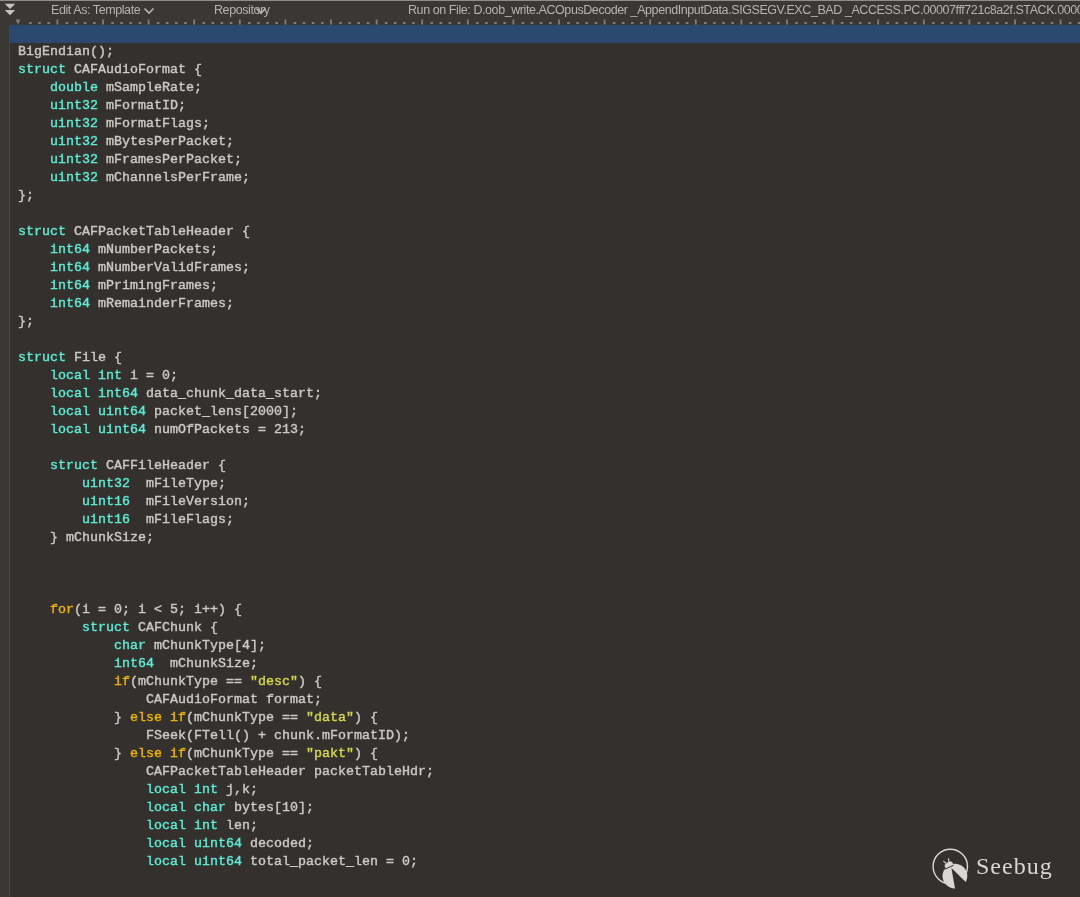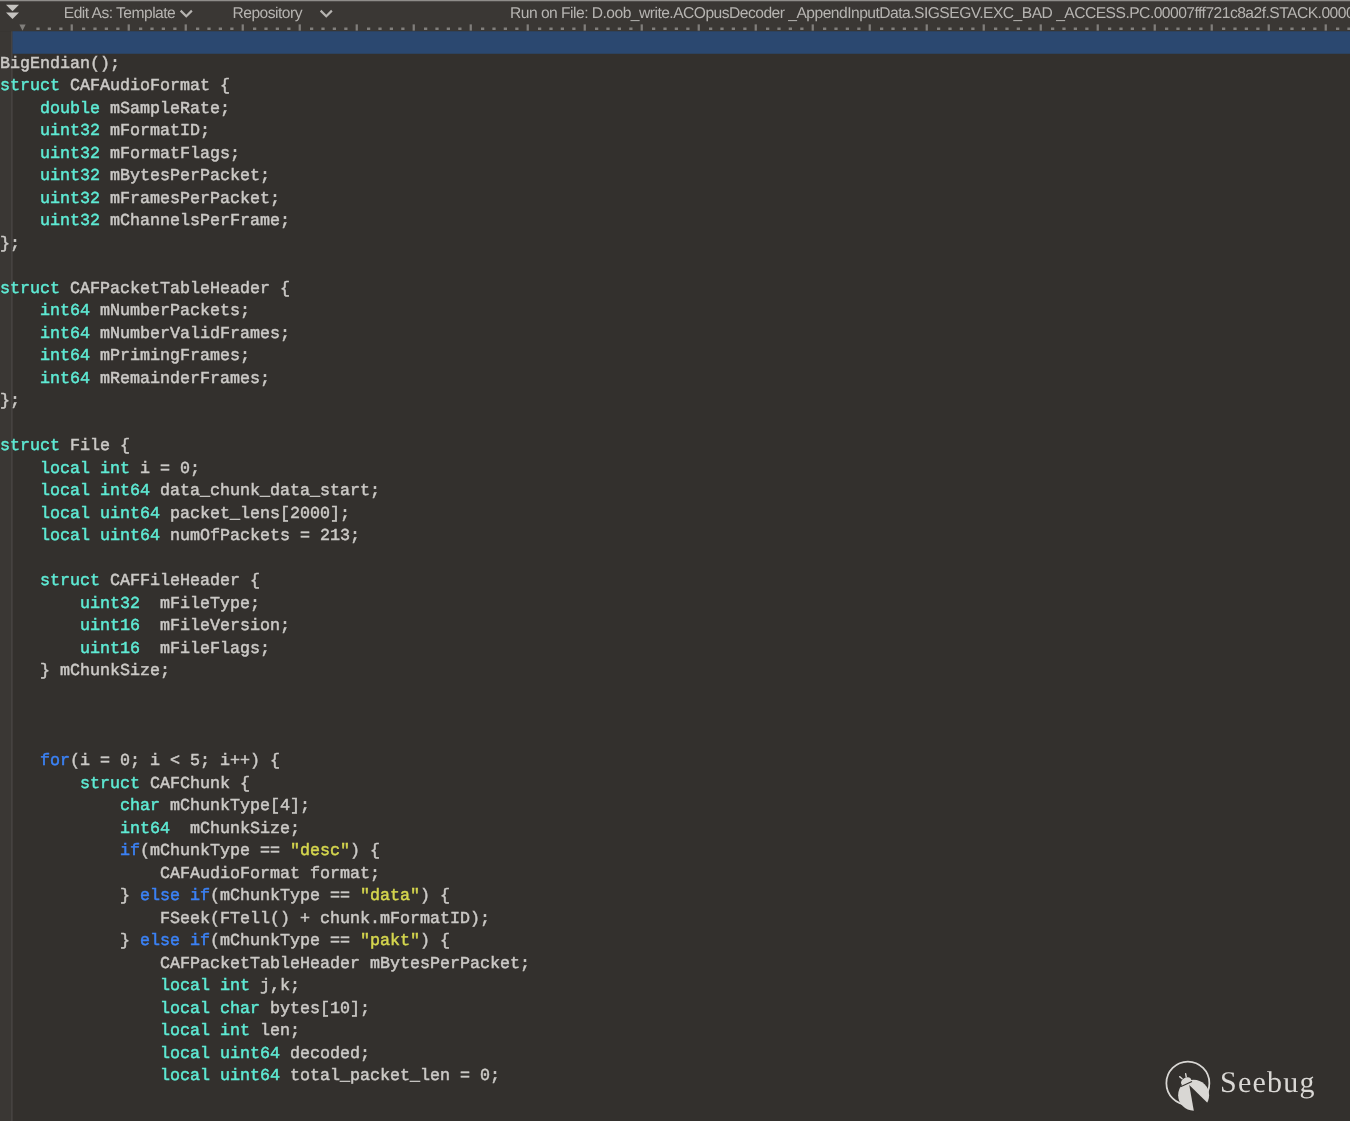--- a/index.html
+++ b/index.html
@@ -1,40 +1,40 @@
 <!DOCTYPE html>
 <html><head><meta charset="utf-8"><title>t</title><style>
 html,body{margin:0;padding:0;background:#33302d;}
 #page{position:relative;width:1080px;height:897px;overflow:hidden;background:#33302d;text-decoration:underline;}
 #topbar{position:absolute;left:0;top:0;width:1080px;height:25px;background:#3a3734;border-top:1px solid #8f8d8a;box-sizing:border-box;}
 .tbt{position:absolute;top:2px;font-family:"Liberation Sans",sans-serif;font-size:12.5px;line-height:14px;color:#b6b4b1;white-space:pre;letter-spacing:-0.42px;}
 #dblarrow{position:absolute;left:3.5px;top:2px;}
 #ruler{position:absolute;left:0;top:19px;width:1080px;height:6px;}
 #leftstrip{position:absolute;left:0;top:25px;width:9px;height:872px;background:#3a3734;border-right:1px solid #4a4744;box-sizing:content-box;}
 #code{position:absolute;left:0;top:25px;width:1080px;font-family:"Liberation Mono",monospace;font-size:13.33px;line-height:18px;color:#cbc9c6;-webkit-text-stroke:0.4px;}
-#code > div{height:18px;white-space:pre;}
+#code > div{height:18px;padding-left:18px;white-space:pre;}
 #code > div.sel{background:#2b4870;margin-left:10px;padding-left:8px;}
 i{font-style:normal;color:#5eead4;}
-em{font-style:normal;color:#3b82f6;margin-top:18px;}
+em{font-style:normal;color:#eab308;margin-top:18px;}
 u{text-decoration:none;color:#d5d64e;}
 #seebug{position:absolute;left:925px;top:843px;}
 </style></head><body>
 <div id="page">
 <div id="topbar">
 <svg id="dblarrow" width="12" height="13" viewBox="0 0 12 13">
         <g fill="#c5c3c0">
           <polygon points="0.8,0.8 11.2,0.8 6,6"></polygon>
           <polygon points="0.8,7 11.2,7 6,12.2"></polygon>
         </g>
       </svg>
 <div class="tbt" style="left:51px;">Edit As: Template</div>
 <svg style="position:absolute;left:143px;top:5.5px;" width="12" height="8" viewBox="0 0 12 8">
         <polyline points="1.5,1.5 6,6 10.5,1.5" fill="none" stroke="#b6b4b1" stroke-width="1.7"></polyline>
       </svg>
-<div class="tbt" style="left:186px;text-align:center;">Repository</div>
+<div class="tbt" style="left:214px;text-align:center;">Repository</div>
 <svg style="position:absolute;left:255px;top:5.5px;" width="12" height="8" viewBox="0 0 12 8">
         <polyline points="1.5,1.5 6,6 10.5,1.5" fill="none" stroke="#b6b4b1" stroke-width="1.7"></polyline>
       </svg>
 <div class="tbt" style="left:408px;">Run on File: D.oob_write.ACOpusDecoder _AppendInputData.SIGSEGV.EXC_BAD _ACCESS.PC.00007fff721c8a2f.STACK.000020a0.asan</div>
 </div>
 <svg id="ruler" width="1080" height="6" viewBox="0 0 1080 6">
       <g fill="#807e7b">
         <rect x="29.1" y="3" width="2.6" height="2"></rect>
         <rect x="38.2" y="3" width="2.6" height="2"></rect>
         <rect x="47.4" y="3" width="2.6" height="2"></rect>
@@ -190,21 +190,21 @@
       <div></div>
       <div>    <em>for</em>(i = 0; i &lt; 5; i++) {</div>
       <div>        <i>struct</i> CAFChunk {</div>
       <div>            <i>char</i> mChunkType[4];</div>
       <div>            <i>int64</i>  mChunkSize;</div>
       <div>            <em>if</em>(mChunkType == <u>"desc"</u>) {</div>
       <div>                CAFAudioFormat format;</div>
       <div>            } <em>else</em> <em>if</em>(mChunkType == <u>"data"</u>) {</div>
       <div>                FSeek(FTell() + chunk.mFormatID);</div>
       <div>            } <em>else</em> <em>if</em>(mChunkType == <u>"pakt"</u>) {</div>
-      <div>                CAFPacketTableHeader mBytesPerPacket;</div>
+      <div>                CAFPacketTableHeader packetTableHdr;</div>
       <div>                <i>local</i> <i>int</i> j,k;</div>
       <div>                <i>local</i> <i>char</i> bytes[10];</div>
       <div>                <i>local</i> <i>int</i> len;</div>
       <div>                <i>local</i> <i>uint64</i> decoded;</div>
       <div>                <i>local</i> <i>uint64</i> total_packet_len = 0;</div>
     </div>
 <svg id="seebug" width="155" height="54" viewBox="0 0 155 54">
 <circle cx="25.3" cy="23.5" r="17.2" fill="none" stroke="#d9d7d4" stroke-width="1.4"></circle>
 <circle cx="29.9" cy="33.1" r="12.4" fill="#d9d7d4"></circle>
 <g transform="rotate(-30 23.9 22.2)">

